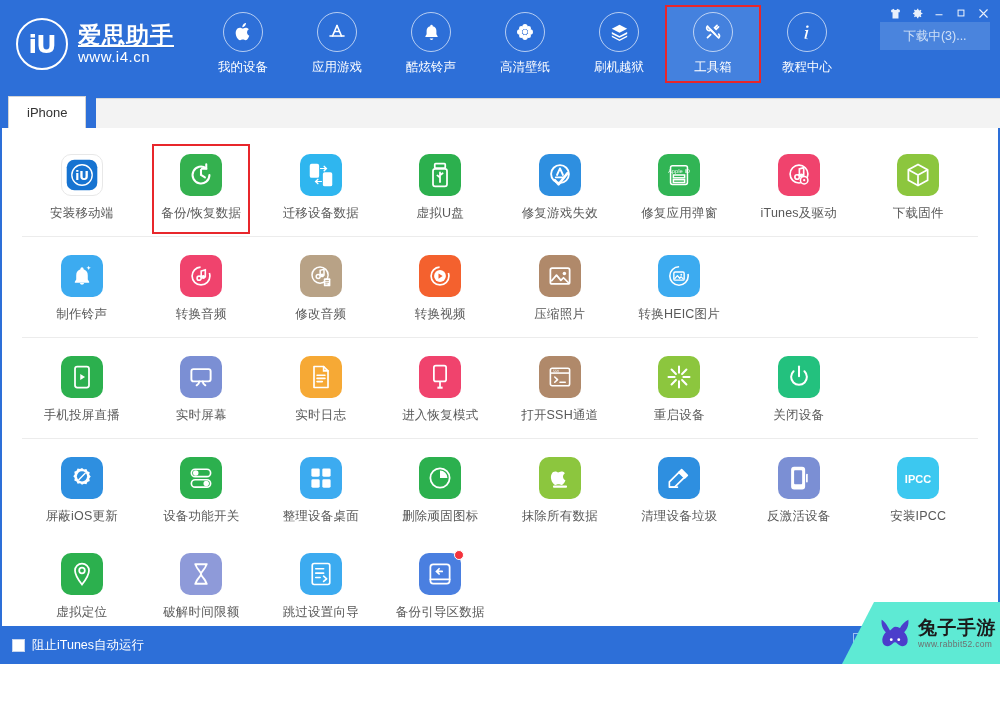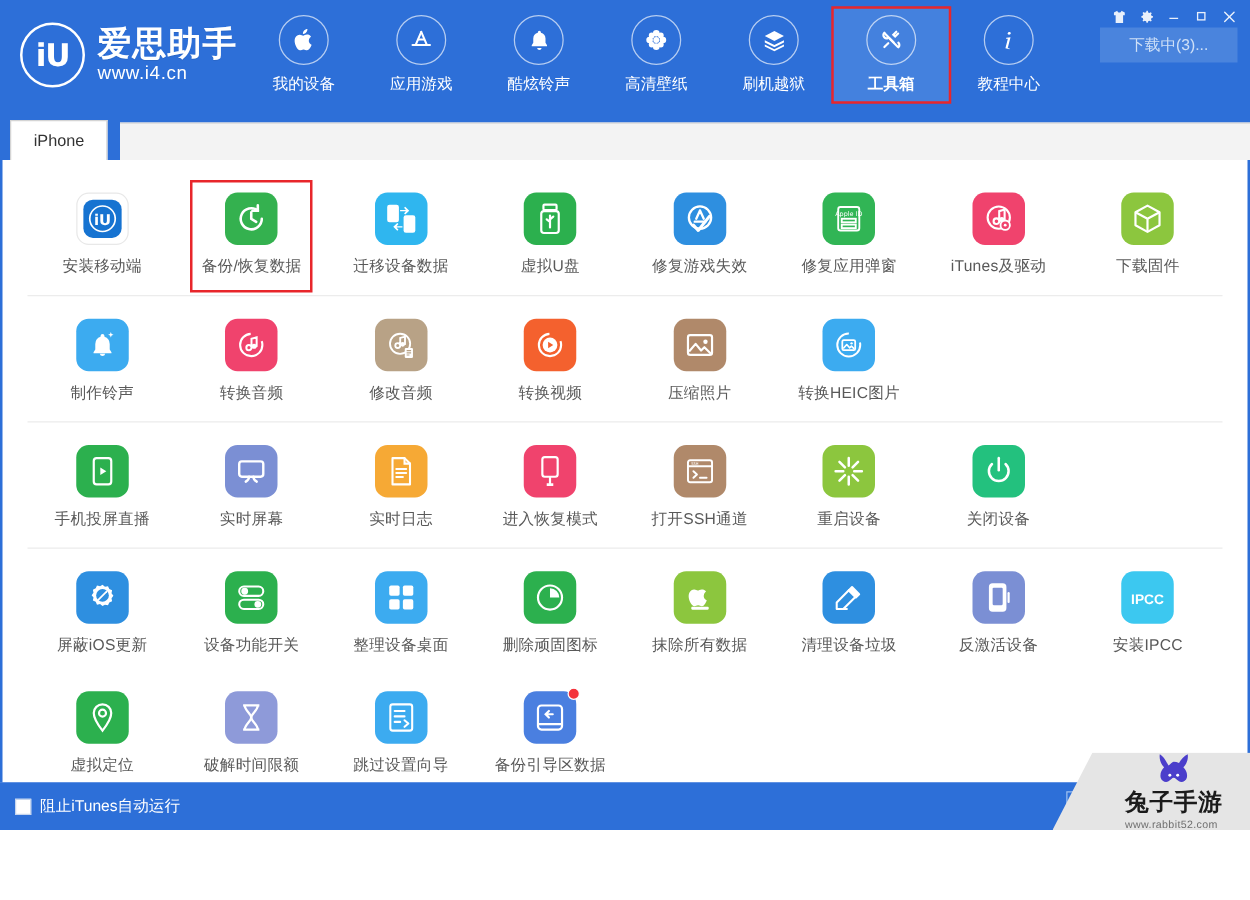--- a/index.html
+++ b/index.html
@@ -30,37 +30,38 @@
   .brand-mark {
     width: 52px; height: 52px; border-radius: 50%;
     border: 2px solid #ffffff;
     display: flex; align-items: center; justify-content: center;
     color: #ffffff; font-size: 25px; font-weight: bold;
     letter-spacing: -1px;
     font-family: "DejaVu Sans", sans-serif;
   }
   .brand-text { color: #fff; line-height: 1.05; }
   .brand-name {
-    font-size: 27px; font-weight: bold; letter-spacing: 1px;
+    font-size: 23px; font-weight: bold; letter-spacing: 1px;
     text-shadow: 0 1px 0 rgba(0,0,0,.08);
+    text-decoration: underline;
   }
   .brand-url { font-size: 15px; letter-spacing: .5px; margin-top: 2px; }
 
   .nav {
     position: absolute; left: 196px; top: 6px;
     display: flex; align-items: center;
   }
   .nav-item {
     width: 94px; height: 76px;
     display: flex; flex-direction: column; align-items: center;
     justify-content: flex-start; padding-top: 6px;
     cursor: pointer; position: relative;
   }
   .nav-item.active { background: #4481de; }
-  .nav-item.highlight { outline: 2px solid #e8262b; outline-offset: -1px; font-weight: bold; }
+  .nav-item.highlight { outline: 2px solid #e8262b; outline-offset: -1px; }
   .nav-circle {
     width: 40px; height: 40px; border-radius: 50%;
     border: 1px solid rgba(255,255,255,.65);
     display: flex; align-items: center; justify-content: center;
     color: #fff;
   }
   .nav-circle svg { display: block; }
   .nav-label {
     margin-top: 7px; color: #ffffff; font-size: 12.5px;
     white-space: nowrap;
@@ -187,27 +188,26 @@
     border: 1px solid #9dc0f0; color: #ffffff;
     font-size: 12.5px; background: transparent;
     display: flex; align-items: center; justify-content: center;
     cursor: pointer;
   }
 
   
   .watermark {
     position: absolute; right: 0; bottom: 0;
     width: 158px; height: 62px;
-    background: #e5e5e5;
+    background: #5eead4;
     clip-path: polygon(32px 0, 100% 0, 100% 100%, 0 100%);
     display: flex; align-items: center; gap: 6px;
     padding-left: 36px;
     z-index: 20;
     pointer-events: none;
-    flex-direction: column;
   }
   .wm-logo { width: 34px; height: 30px; }
   .wm-text { line-height: 1.05; }
   .wm-title {
     font-size: 19px; font-weight: bold; color: #1b1b1b;
     letter-spacing: .5px;
   }
   .wm-sub { font-size: 8.5px; color: #6f6f6f; margin-top: 2px; letter-spacing: .3px; }
 </style>
 </head>

